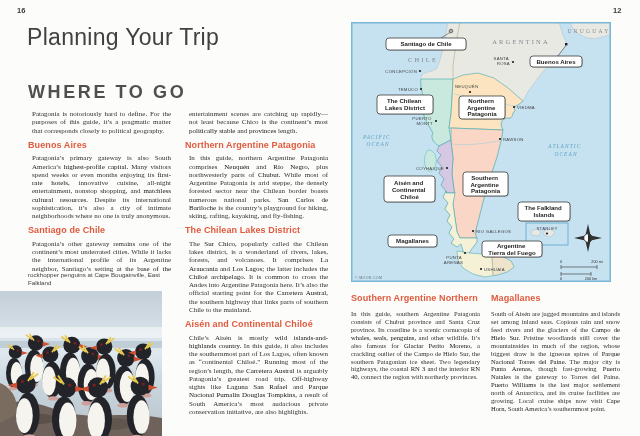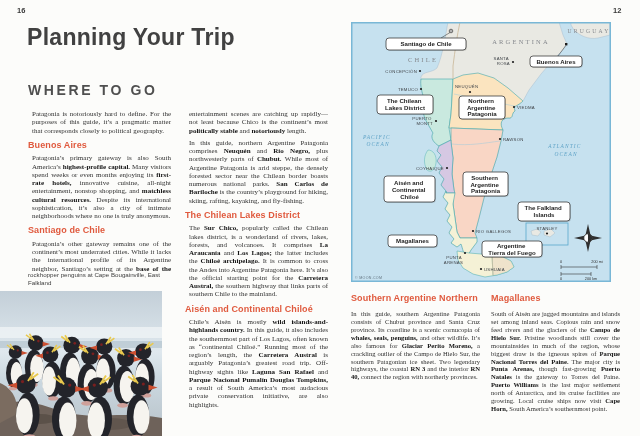--- a/index.html
+++ b/index.html
@@ -1,29 +1,29 @@
 <!DOCTYPE html>
 <html><head>
 <meta charset="utf-8">
 <style>
   html,body{margin:0;padding:0;background:#e8e8e8;}
   .spread{position:relative;width:640px;height:436px;background:#fcfcfa;overflow:hidden;
           font-family:"Liberation Sans",sans-serif;}
   .pagenum{position:absolute;top:6px;font-size:7.5px;font-weight:bold;color:#3a3a3a;}
   #pn-left{left:17px;} #pn-right{left:613px;}
-  .book-title{position:absolute;left:27px;top:24px;font-size:23px;font-weight:bold;
+  .book-title{position:absolute;left:27px;top:24px;font-size:23px;font-weight:normal;
               color:#414141;letter-spacing:.3px;}
-  .section-head{position:absolute;left:28px;top:82px;font-size:14px;font-weight:bold;
+  .section-head{position:absolute;left:28px;top:82px;font-size:18px;font-weight:bold;
                 color:#4f4f4f;letter-spacing:2.6px;}
   .body-col{position:absolute;top:106px;width:147px;font-family:"Liberation Serif",serif;
             font-size:7px;line-height:1.18;color:#303030;text-align:justify;overflow:hidden;}
   #col1{left:28px;height:166px;}
   #col2{left:185px;height:330px;}
   .body-col p{margin:4px;}
-  .b{font-weight:bold;color:#141414;}
+  .b{font-weight:normal;color:#141414;}
   .h{font-family:"Liberation Sans",sans-serif;font-weight:bold;font-size:9px;line-height:1.06;
      color:#e05a3e;margin:6px 0 2px;text-align:left;letter-spacing:.1px;}
   .h.first{margin-top:0;}
   .rp-col{position:absolute;top:294px;width:129px;font-family:"Liberation Serif",serif;
           font-size:6.6px;line-height:1.2;color:#303030;text-align:justify;overflow:hidden;height:142px;}
   #col3{left:351px;} #col4{left:491px;}
   .caption{position:absolute;left:28px;top:271px;width:142px;font-size:6.2px;line-height:1.35;
            color:#3d3d3d;}
   .photo{position:absolute;left:0;top:291px;width:162px;height:145px;}
   .mapbox{position:absolute;left:351px;top:22px;width:260px;height:260px;}
@@ -48,21 +48,22 @@
 
   <div class="body-col" id="col1">
     <p><span>Patagonia is notoriously hard to define. For the purposes of this guide, it’s a pragmatic matter that corresponds closely to political geography.</span></p>
     <div class="h">Buenos Aires</div>
     <p><span>Patagonia’s primary gateway is also South America’s </span><span class="b">highest-profile capital.</span><span> Many visitors spend weeks or even months enjoying its </span><span class="b">first-rate hotels,</span><span> innovative cuisine, all-night entertainment, nonstop shopping, and </span><span class="b">matchless cultural resources.</span><span> Despite its international sophistication, it’s also a city of intimate neighborhoods where no one is truly anonymous.</span></p>
     <div class="h">Santiago de Chile</div>
     <p><span>Patagonia’s other gateway remains one of the continent’s most underrated cities. While it lacks the international profile of its Argentine neighbor, Santiago’s setting at the </span><span class="b">base of the Andes</span><span> is more impressive, and its hotels, food, and</span></p>
   </div>
 
   <div class="body-col" id="col2">
-    <p><span>entertainment scenes are catching up rapidly—not least because Chico is the continent’s most </span><span class="b">politically stable</span><span> and </span><span class="b">notoriously</span><span> length.</span></p>
+    <p><span>entertainment scenes are catching up rapidly—not least because Chico is the continent’s most </span><span class="b">politically stable</span><span> and </span><span class="b">provinces</span><span> length.</span></p>
+    <div class="h">Northern Argentine Patagonia</div>
     <p><span>In this guide, northern Argentine Patagonia comprises </span><span class="b">Neuquén</span><span> and </span><span class="b">Río Negro,</span><span> plus northwesterly parts of </span><span class="b">Chubut.</span><span> While most of Argentine Patagonia is arid steppe, the densely forested sector near the Chilean border boasts numerous national parks. </span><span class="b">San Carlos de Bariloche</span><span> is the country’s playground for hiking, skiing, rafting, kayaking, and fly-fishing.</span></p>
     <div class="h">The Chilean Lakes District</div>
     <p><span>The </span><span class="b">Sur Chico,</span><span> popularly called the Chilean lakes district, is a wonderland of rivers, lakes, forests, and volcanoes. It comprises </span><span class="b">La Araucanía</span><span> and </span><span class="b">Los Lagos;</span><span> the latter includes the </span><span class="b">Chiloé archipelago.</span><span> It is common to cross the Andes into Argentine Patagonia here. It’s also the official starting point for the </span><span class="b">Carretera Austral,</span><span> the southern highway that links parts of southern Chile to the mainland.</span></p>
     <div class="h">Aisén and Continental Chiloé</div>
     <p><span>Chile’s Aisén is mostly </span><span class="b">wild islands-and-highlands country.</span><span> In this guide, it also includes the southernmost part of Los Lagos, often known as “continental Chiloé.” Running most of the region’s length, the </span><span class="b">Carretera Austral</span><span> is arguably Patagonia’s greatest road trip. Off-highway sights like </span><span class="b">Laguna San Rafael</span><span> and </span><span class="b">Parque Nacional Pumalín Douglas Tompkins,</span><span> a result of South America’s most audacious private conservation initiative, are also highlights.</span></p>
   </div>
 
   <div class="caption">rockhopper penguins at Cape Bougainville, East Falkland</div>
   <div class="photo">
     <svg viewBox="0 0 162 145" width="162" height="145">

